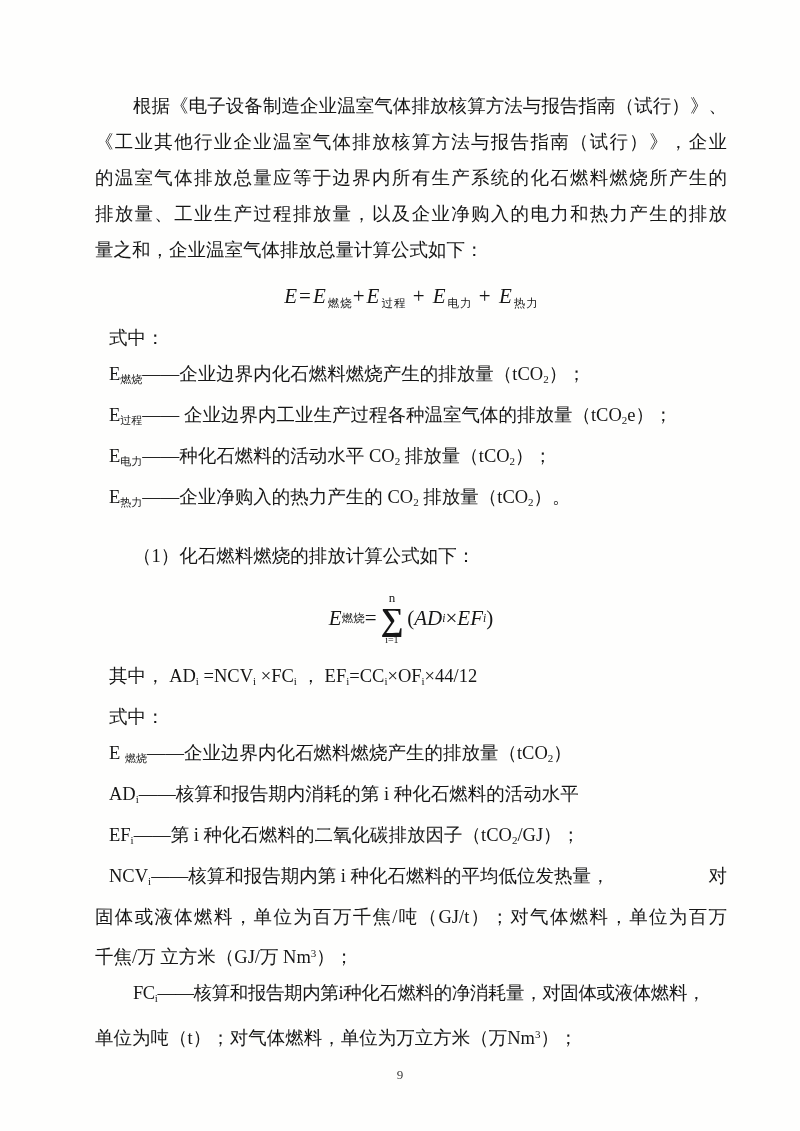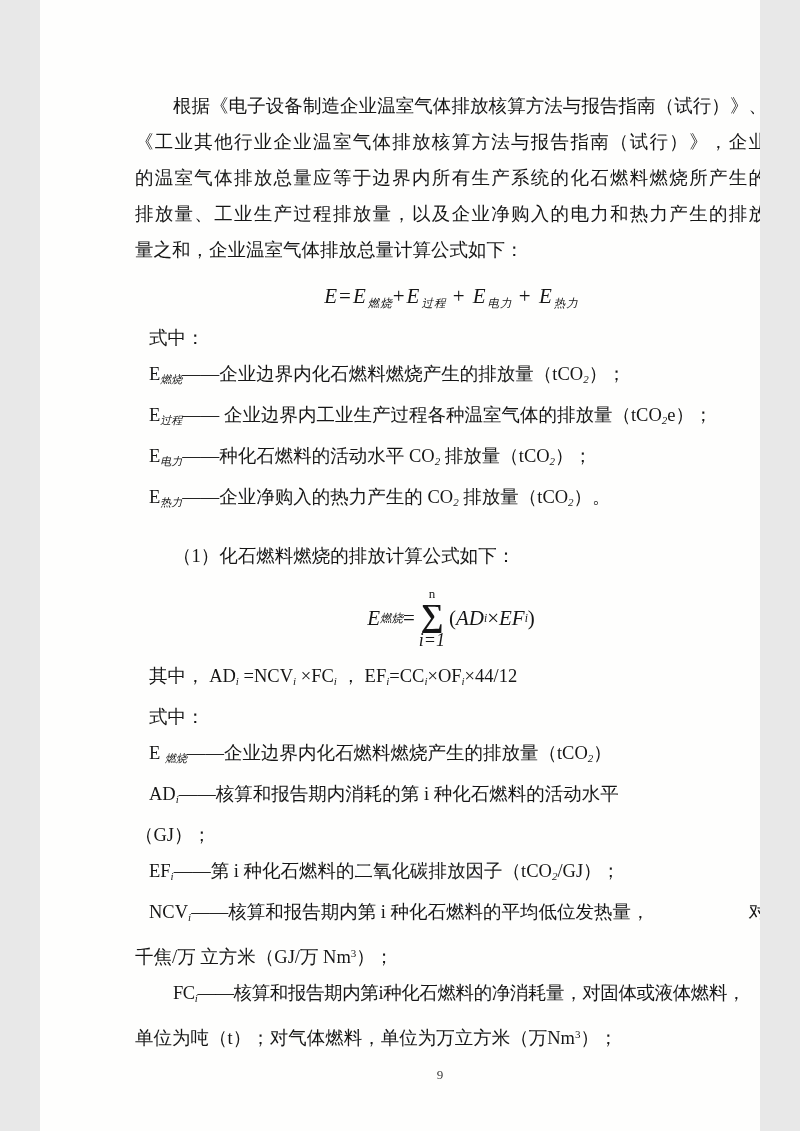--- a/index.html
+++ b/index.html
@@ -1,37 +1,37 @@
 <!DOCTYPE html>
 <html><head>
 <meta charset="utf-8">
 <style>
   html,body { margin:0; padding:0; background:#e8e8e8; }
   .page {
     position:relative;
-    width:720px; height:1131px;
+    width:800px; height:1131px;
     margin:0 auto;
     background:#fefefdff;
     background:#fefefd;
     font-family:"Liberation Serif","DejaVu Serif",serif;
     color:#161616;
     overflow:hidden;
   }
   .content {
     position:absolute;
     top:88px; left:95px; width:632px;
     font-size:18.5px;
     line-height:36px;
   }
   .line { min-height:36px; }
   .j { text-align:justify; text-align-last:justify; }
   .indent { text-indent:2.05em; }
   .def { padding-left:14px; }
   .tight { letter-spacing:-0.4px; }
-  .sub { font-size:11px; vertical-align:-3px;font-style:italic; }
+  .sub { font-size:11px; vertical-align:-3px; }
   .sup { font-size:11px; vertical-align:6px; }
   .push { float:right; }
   .it { font-style:italic; }
 
   .formula1 {
     height:48px; line-height:48px;
     margin-top:4px;
     text-align:center;
     font-size:21px;
     letter-spacing:1px;
@@ -44,21 +44,21 @@
     display:flex; align-items:center; justify-content:center;
     font-size:21px;
   }
   .formula2 .sub { font-size:11.5px; vertical-align:-4px; }
   .sigma-col {
     display:inline-flex; flex-direction:column; align-items:center;
     line-height:1; margin:0 4px;
   }
   .sigma-n   { font-size:13px; line-height:1; }
   .sigma-sym { font-size:32px; line-height:0.95; font-weight:600; }
-  .sigma-low { font-size:18px; line-height:1; font-style:italic; }
+  .sigma-low { font-size:10px; line-height:1; }
 
   .pagenum {
     position:absolute;
     top:1067px; left:0; width:800px;
     text-align:center;
     font-size:13px;
     color:#3a3a3a;
     font-family:"Liberation Serif","DejaVu Serif",serif;
   }
 </style>
@@ -102,23 +102,23 @@
         <span class="sub it">i</span>
         <span>)</span>
     </div>
 
     <div class="line def"><span>其中， AD</span><span class="sub">i</span><span> =NCV</span><span class="sub">i</span><span> ×FC</span><span class="sub">i</span><span> ， EF</span><span class="sub">i</span><span>=CC</span><span class="sub">i</span><span>×OF</span><span class="sub">i</span><span>×44/12</span></div>
 
     <div class="line def"><span>式中：</span></div>
 
     <div class="line def"><span>E </span><span class="sub">燃烧</span><span>——企业边界内化石燃料燃烧产生的排放量（tCO</span><span class="sub">2</span><span>）</span></div>
     <div class="line def"><span>AD</span><span class="sub">i</span><span>——核算和报告期内消耗的第 i 种化石燃料的活动水平</span></div>
-    <div class="line"><span>（GJ）；</span></div>
     <div class="line def"><span>EF</span><span class="sub">i</span><span>——第 i 种化石燃料的二氧化碳排放因子（tCO</span><span class="sub">2</span><span>/GJ）；</span></div>
     <div class="line def"><span>NCV</span><span class="sub">i</span><span>——核算和报告期内第 i 种化石燃料的平均低位发热量，</span><span class="push">对</span></div>
+    <div class="line j"><span>固体或液体燃料，单位为百万千焦/吨（GJ/t）；对气体燃料，单位为百万</span></div>
     <div class="line"><span>千焦/万 立方米（GJ/万 Nm</span><span class="sup">3</span><span>）；</span></div>
     <div class="line indent tight"><span>FC</span><span class="sub">i</span><span>——核算和报告期内第i种化石燃料的净消耗量，对固体或液体燃料，</span></div>
     <div class="line"><span>单位为吨（t）；对气体燃料，单位为万立方米（万Nm</span><span class="sup">3</span><span>）；</span></div>
 
   </div>
 
   <div class="pagenum">9</div>
 </div>
 
 </body></html>

